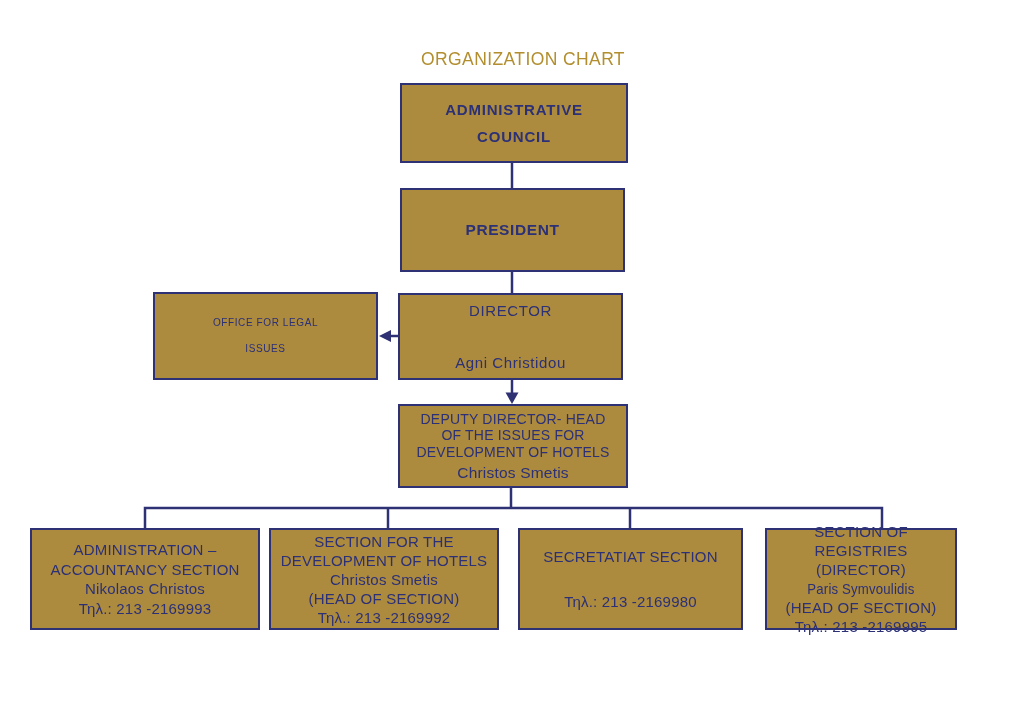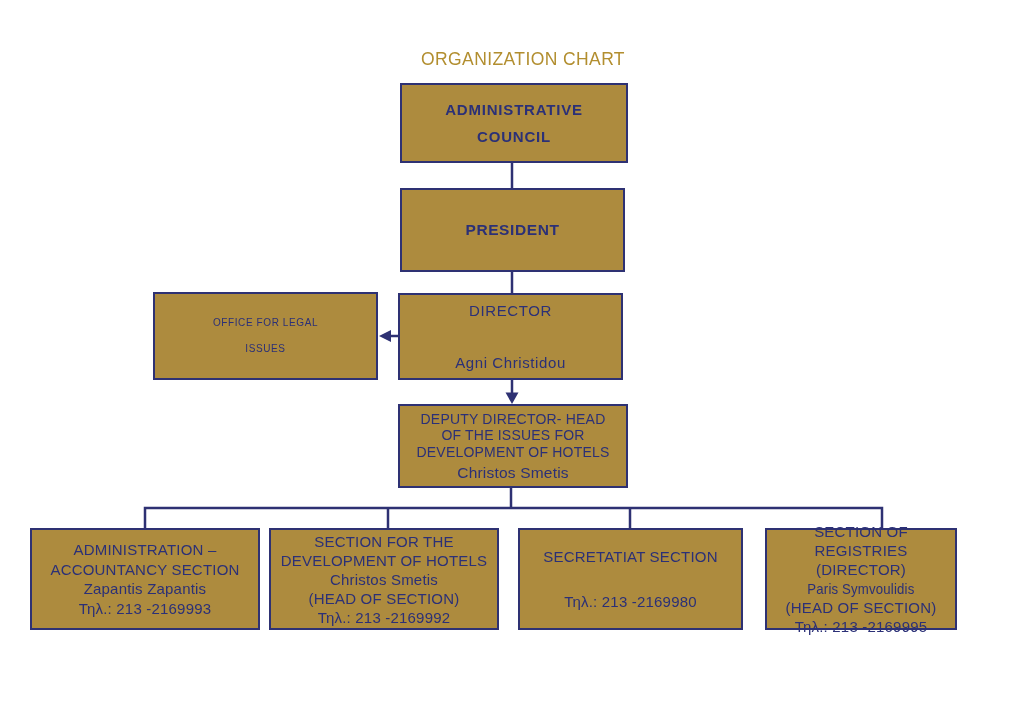--- a/index.html
+++ b/index.html
@@ -118,21 +118,21 @@
   <div class="node node-deputy">
     <span>DEPUTY DIRECTOR- HEAD</span>
     <span>OF THE ISSUES FOR</span>
     <span>DEVELOPMENT OF HOTELS</span>
     <span class="person">Christos Smetis</span>
   </div>
 
   <div class="node row-node node-b1">
     <span>ADMINISTRATION –</span>
     <span>ACCOUNTANCY SECTION</span>
-    <span>Zapantis Zapantis</span>
+    <span>Nikolaos Christos</span>
     <span>Τηλ.: 213 -2169993</span>
   </div>
 
   <div class="node row-node node-b2">
     <span>SECTION FOR THE</span>
     <span>DEVELOPMENT OF HOTELS</span>
     <span>Christos Smetis</span>
     <span>(HEAD OF SECTION)</span>
     <span>Τηλ.: 213 -2169992</span>
   </div>

